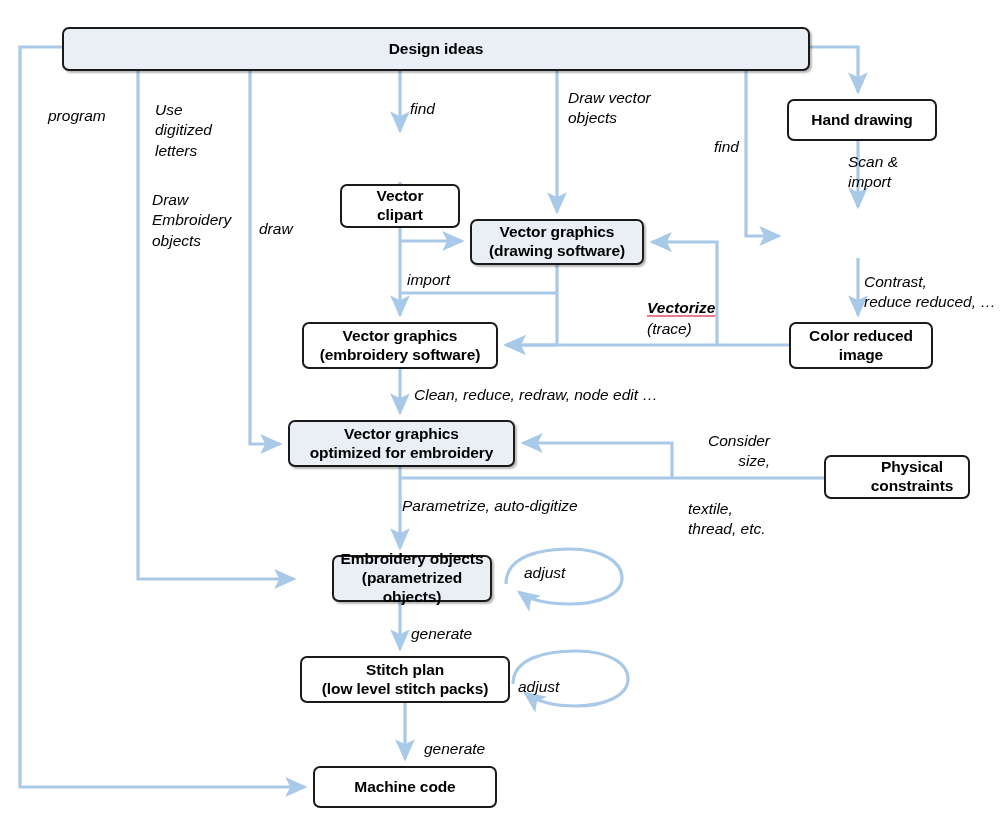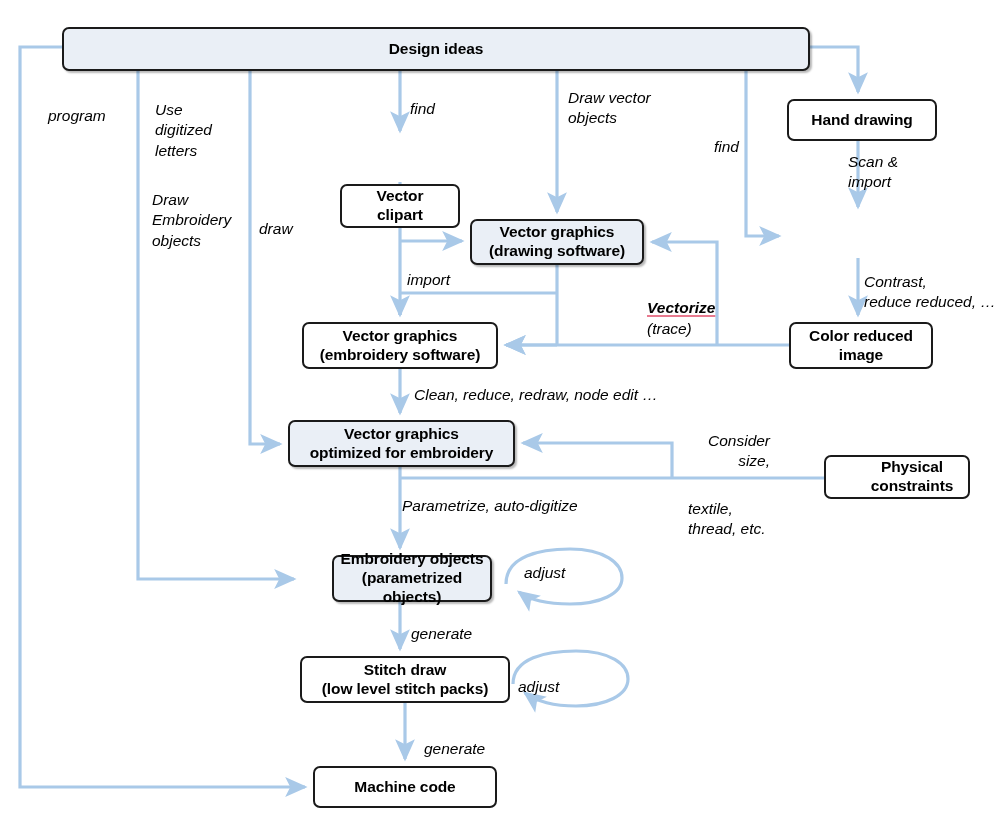--- a/index.html
+++ b/index.html
@@ -183,21 +183,21 @@
 
   <div class="node shaded" style="left:302px; top:555px; width:160px; height:47px;margin-left:30px;">
     <span class="lbl">
       <span>Embroidery objects</span>
       <span>(parametrized objects)</span>
     </span>
   </div>
 
   <div class="node" style="left:300px; top:656px; width:210px; height:47px;">
     <span class="lbl">
-      <span>Stitch draw</span>
+      <span>Stitch plan</span>
       <span>(low level stitch packs)</span>
     </span>
   </div>
 
   <div class="node" style="left:313px; top:766px; width:184px; height:42px;">
     <span class="lbl">
       <span>Machine code</span>
     </span>
   </div>
 

